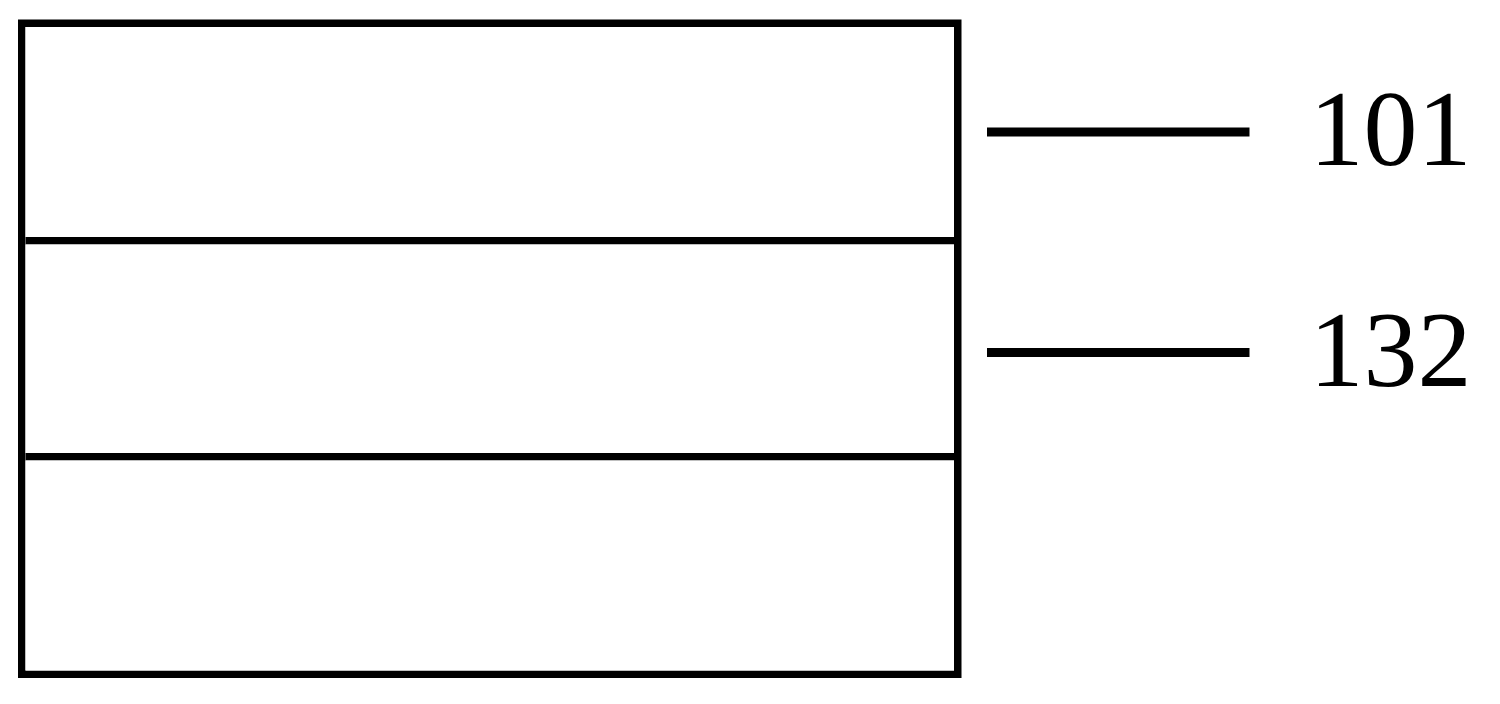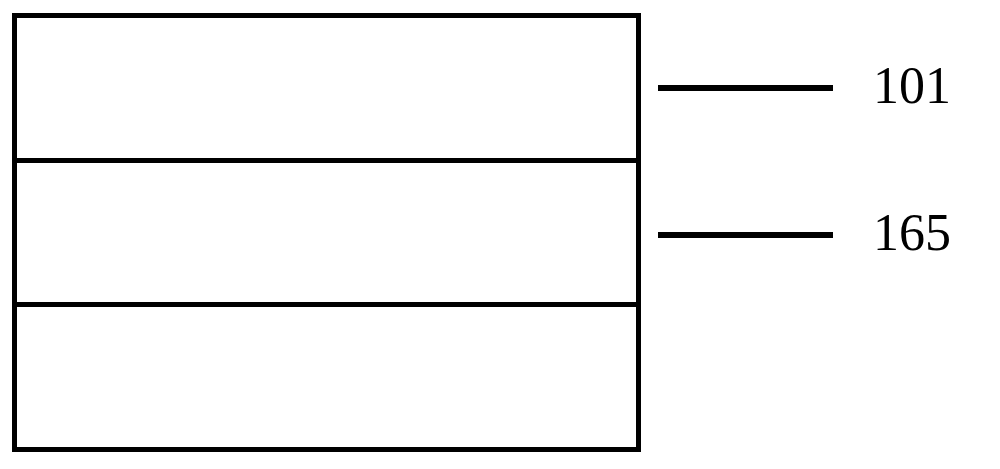--- a/index.html
+++ b/index.html
@@ -49,21 +49,21 @@
     transform: translateY(-50%);
   }
   .leader-line {
     width: 175px;
     height: 6px;
     background: #000000;
     flex: 0 0 auto;
   }
   .ref-label {
     margin-left: 40px;
-    font-size: 52px;
+    font-size: 72px;
     line-height: 1;
     color: #000000;
     white-space: nowrap;
     transform: translateY(-2px);
   }
   .callout-1 { top: 88px; }
   .callout-2 { top: 235px; }
   .callout-3 { top: 382px; }
 </style>
 </head>
@@ -77,17 +77,17 @@
     <div class="layer"></div>
   </div>
 
   <div class="callout callout-1">
     <div class="leader-line"></div>
     <div class="ref-label">101</div>
   </div>
 
   <div class="callout callout-2">
     <div class="leader-line"></div>
-    <div class="ref-label">165</div>
+    <div class="ref-label">132</div>
   </div>
 
 
 </div>
 
 </body></html>

